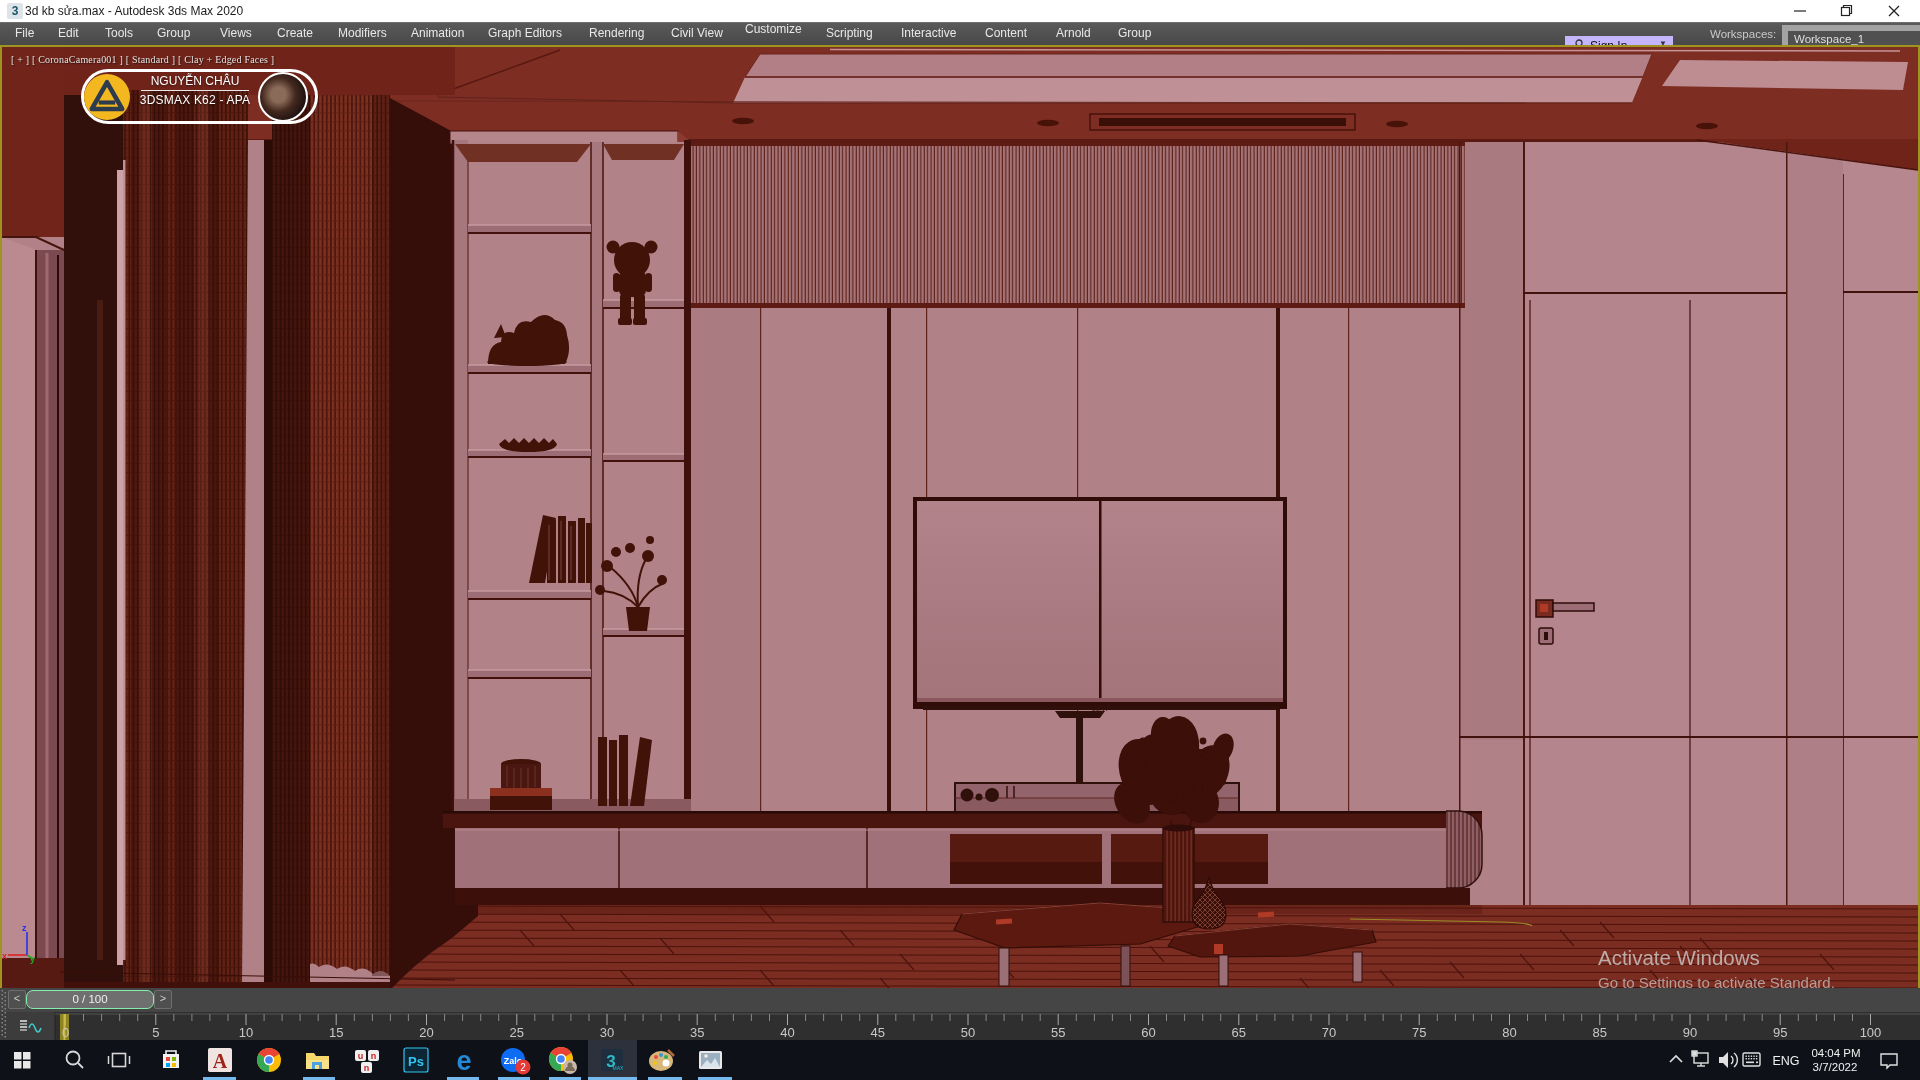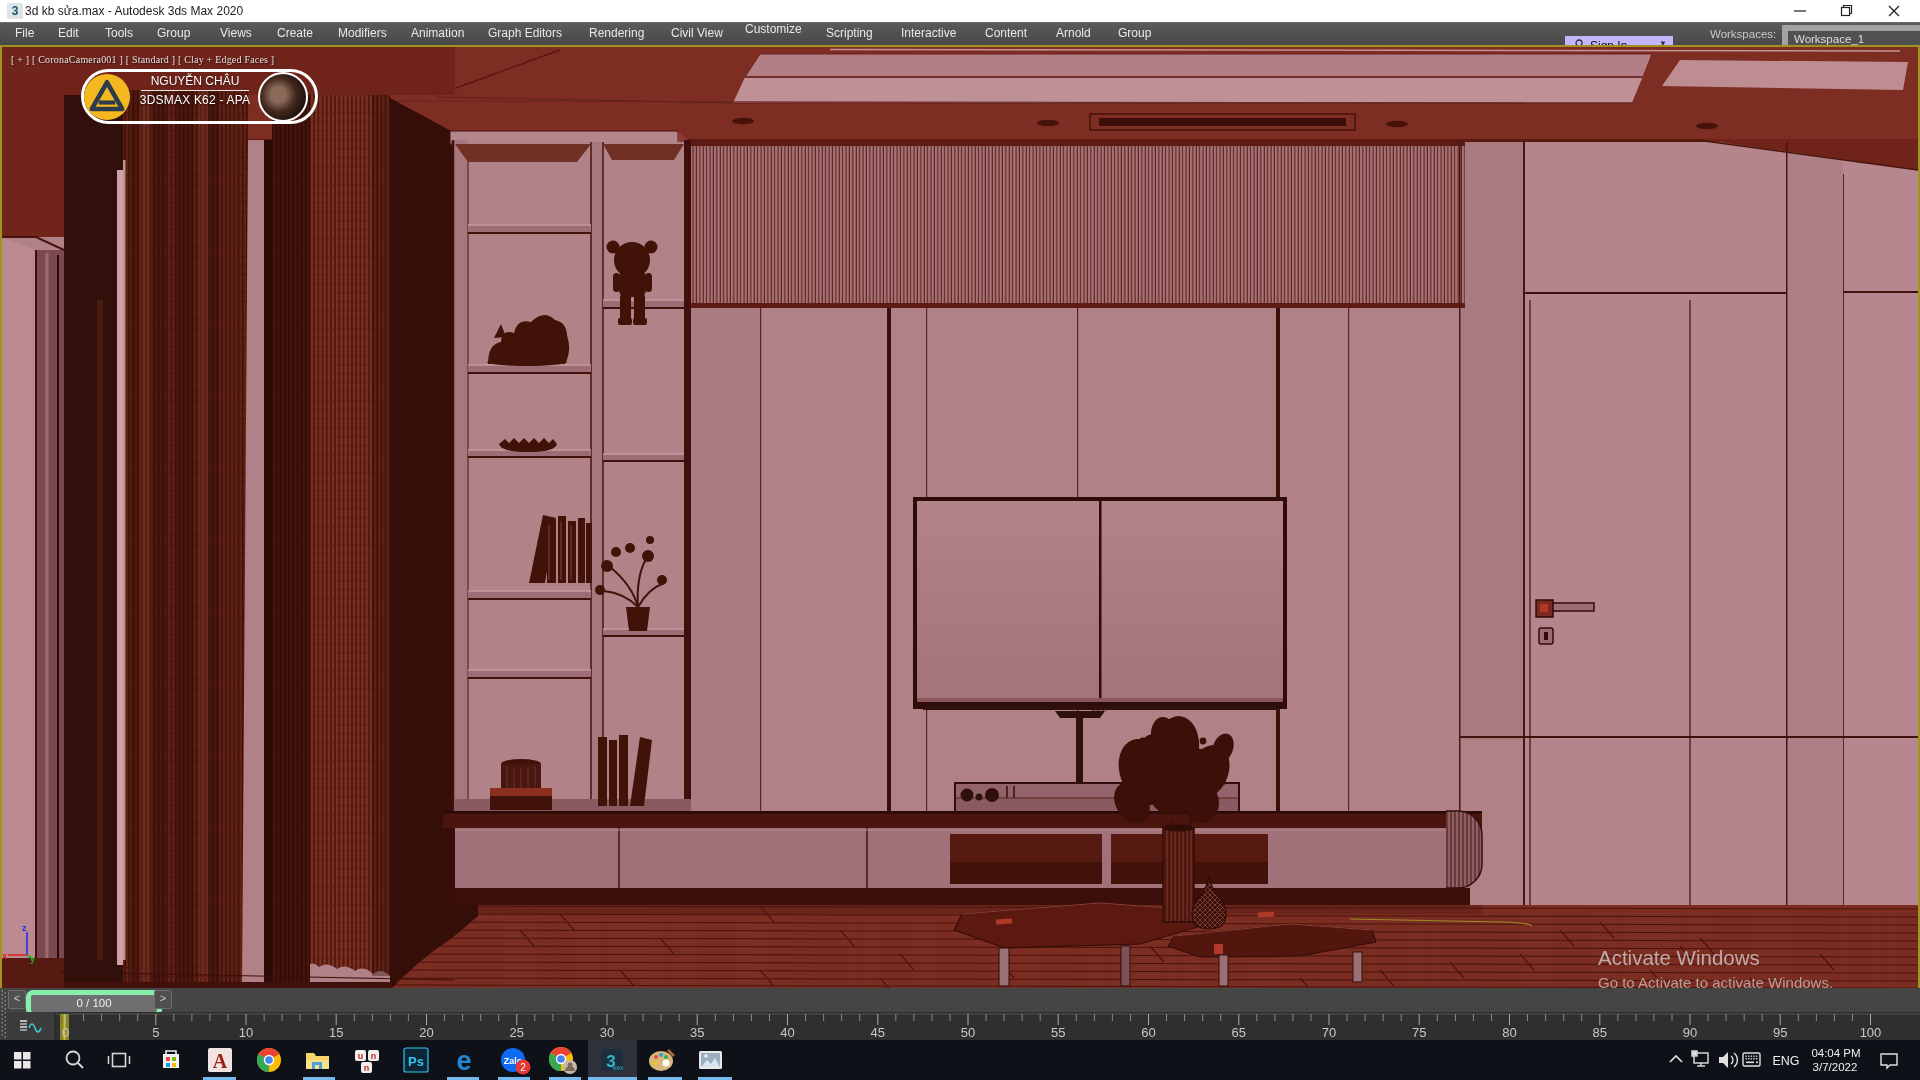--- a/index.html
+++ b/index.html
@@ -11,21 +11,21 @@
 #menubar{left:0;top:22px;width:1920px;height:23px;background:linear-gradient(#5a5a5a,#474747);}
 .mi{position:absolute;top:4px;font-size:12px;color:#e8e8e8;white-space:nowrap;}
 #signin{left:1565px;top:36px;width:108px;height:19px;background:#c4b5fd;color:#111;font-size:12px;}
 #wslabel{left:1710px;top:28px;font-size:11.5px;color:#c8c8c8;}
 #wsdrop{left:1782px;top:25px;width:132px;height:17px;background:#505050;border:6px solid #a3a3a3;color:#dedede;font-size:11.5px;padding-left:44px;}
 #viewport{left:0px;top:45px;width:1916px;height:941px;border:2px solid #a09420;background:#b18188;}
 #vplabel{left:9px;top:7px;font-size:10px;color:#e2e2e2;text-shadow:1px 1px 1px rgba(0,0,0,.55);letter-spacing:.2px;font-family:Liberation Serif, serif;}
 #watermark1{left:1596px;top:899px;font-size:20.5px;color:#d6d6d6;opacity:.75;}
 #watermark2{left:1596px;top:927px;font-size:15px;color:#d2d2d2;opacity:.68;}
 #trackbar{left:0;top:988px;width:1920px;height:24px;background:#454545;}
-#tbslider{left:26px;top:2px;width:126px;height:17px;background:#6f6f6f;border:5px solid #86efac;border-radius:7px;color:#f0f0f0;font-size:11.5px;text-align:center;line-height:17px;}
+#tbslider{left:26px;top:2px;width:126px;height:17px;background:#6f6f6f;border:1px solid #86efac;border-radius:7px;color:#f0f0f0;font-size:11.5px;text-align:center;line-height:17px;}
 .tbbtn{top:2px;width:16px;height:17px;background:#4f4f4f;border:1px solid #6e6e6e;border-radius:2px;color:#ccc;font-size:11px;text-align:center;line-height:15px;}
 #ruler{left:0;top:1012px;width:1920px;height:28px;background:#2f2f2f;}
 #taskbar{left:0;top:1040px;width:1920px;height:40px;background:#0e1118;}
 </style></head><body>
 <div id="root">
 
 <div id="titlebar" class="abs"></div>
 <div id="maxicon" class="abs">3</div>
 <div id="titletxt" class="abs">3d kb sửa.max - Autodesk 3ds Max 2020</div>
 <svg class="abs" style="left:1786px;top:0" width="134" height="22">
@@ -475,21 +475,21 @@
 <line x1="27" y1="955" x2="8" y2="955" stroke="#dd2222" stroke-width="1.6"></line>
 <line x1="27" y1="955" x2="27" y2="932" stroke="#2233ee" stroke-width="1.6"></line>
 <line x1="27" y1="955" x2="33" y2="959" stroke="#22aa22" stroke-width="1.6"></line>
 <text x="2" y="959" fill="#dd2222">x</text>
           <text x="30" y="962" fill="#22aa22">y</text>
           <text x="22" y="931" fill="#2233ee">z</text>
         </g>
       </svg>
 <div id="vplabel" class="abs">[ + ] [ CoronaCamera001 ] [ Standard ] [ Clay + Edged Faces ]</div>
 <div id="watermark1" class="abs">Activate Windows</div>
-<div id="watermark2" class="abs">Go to Activate to activate Windows.</div>
+<div id="watermark2" class="abs">Go to Settings to activate Standard.</div>
 <div class="abs" style="left:79px;top:22px;width:231px;height:49px;border:3.5px solid #fff;border-radius:28px;"></div>
 <div class="abs" style="left:82px;top:27px;width:46px;height:46px;border-radius:50%;background:#f3b71f;"></div>
 <svg class="abs" style="left:82px;top:27px" width="46" height="46" viewBox="0 0 50 50">
 <path d="M25 9 L41.5 38 L8.5 38 Z" fill="none" stroke="#2c3b4d" stroke-width="5" stroke-linejoin="round"></path>
 <line x1="16" y1="31" x2="34" y2="31" stroke="#2c3b4d" stroke-width="4.5"></line>
 </svg>
 <div class="abs" style="left:133px;top:27px;width:120px;text-align:center;color:#fff;">
 <div style="font-size:12px;font-weight:normal;white-space:nowrap;text-shadow:0 1px 2px rgba(0,0,0,.5)">NGUYỄN CHÂU</div>
 <div style="border-top:1.5px solid #e8e8e8;margin:2px 6px 2px"></div>
 <div style="font-size:12px;letter-spacing:.2px;text-shadow:0 1px 2px rgba(0,0,0,.5)">3DSMAX K62 - APA</div>

